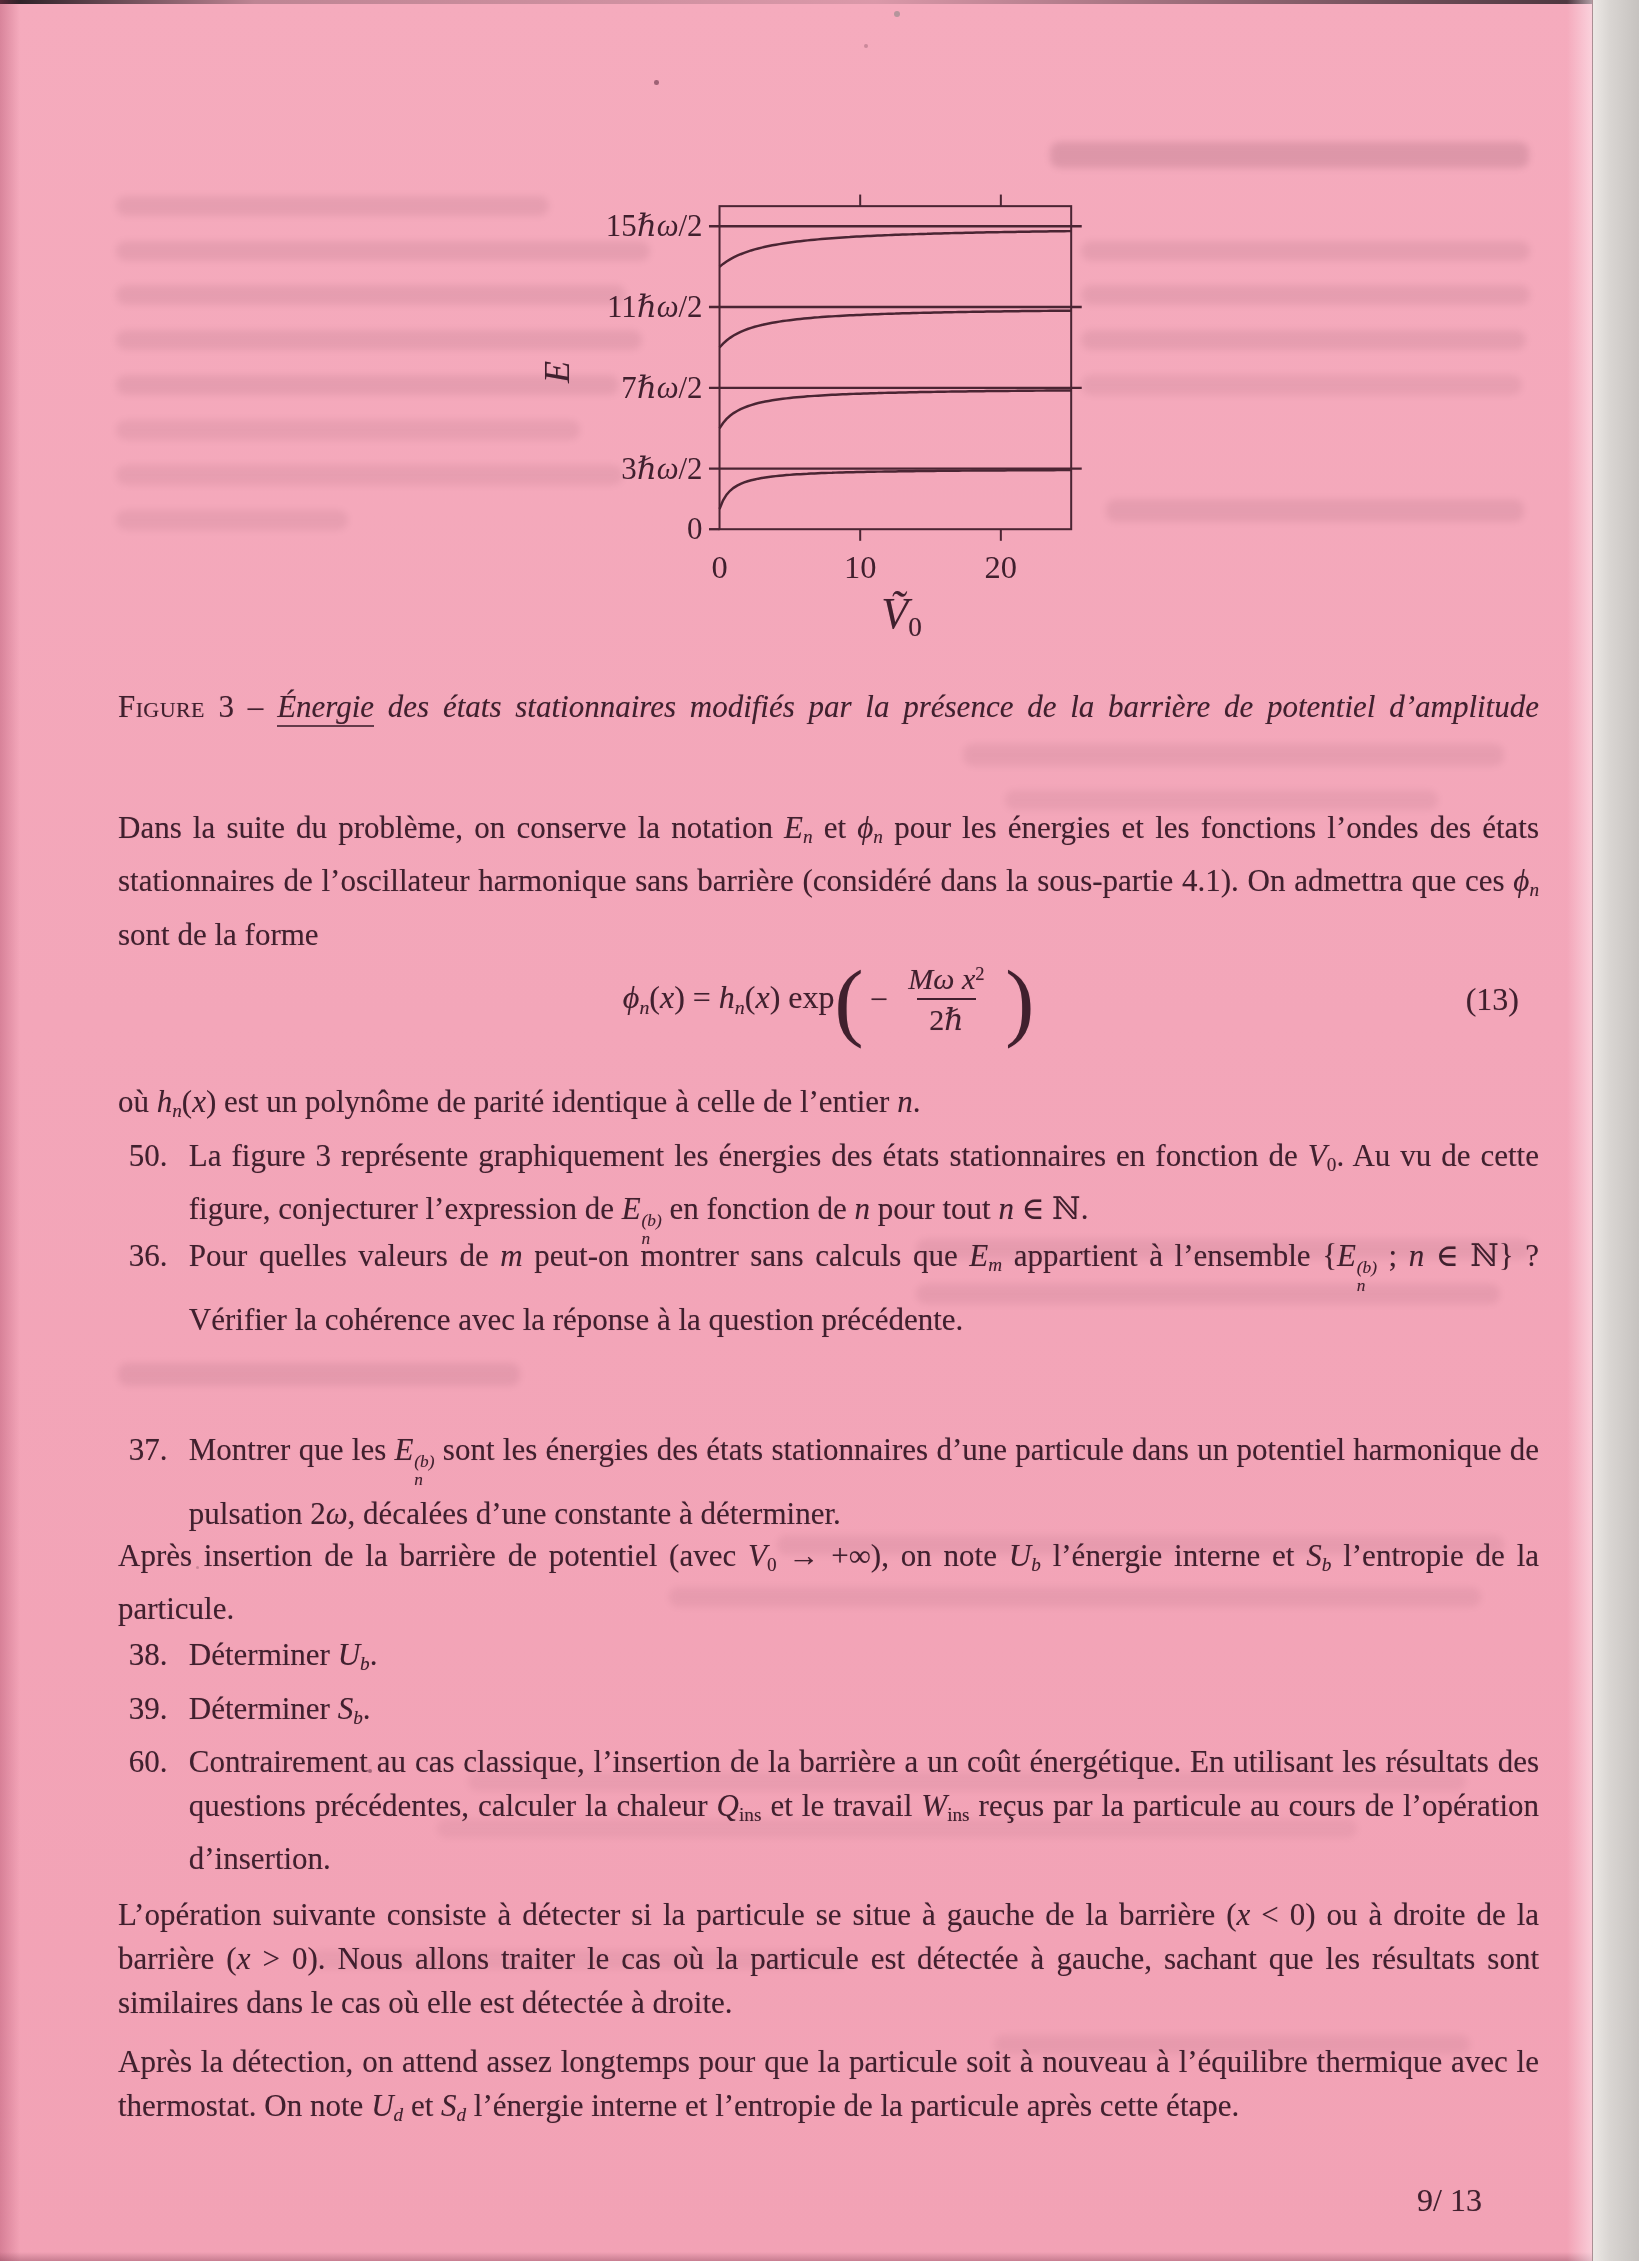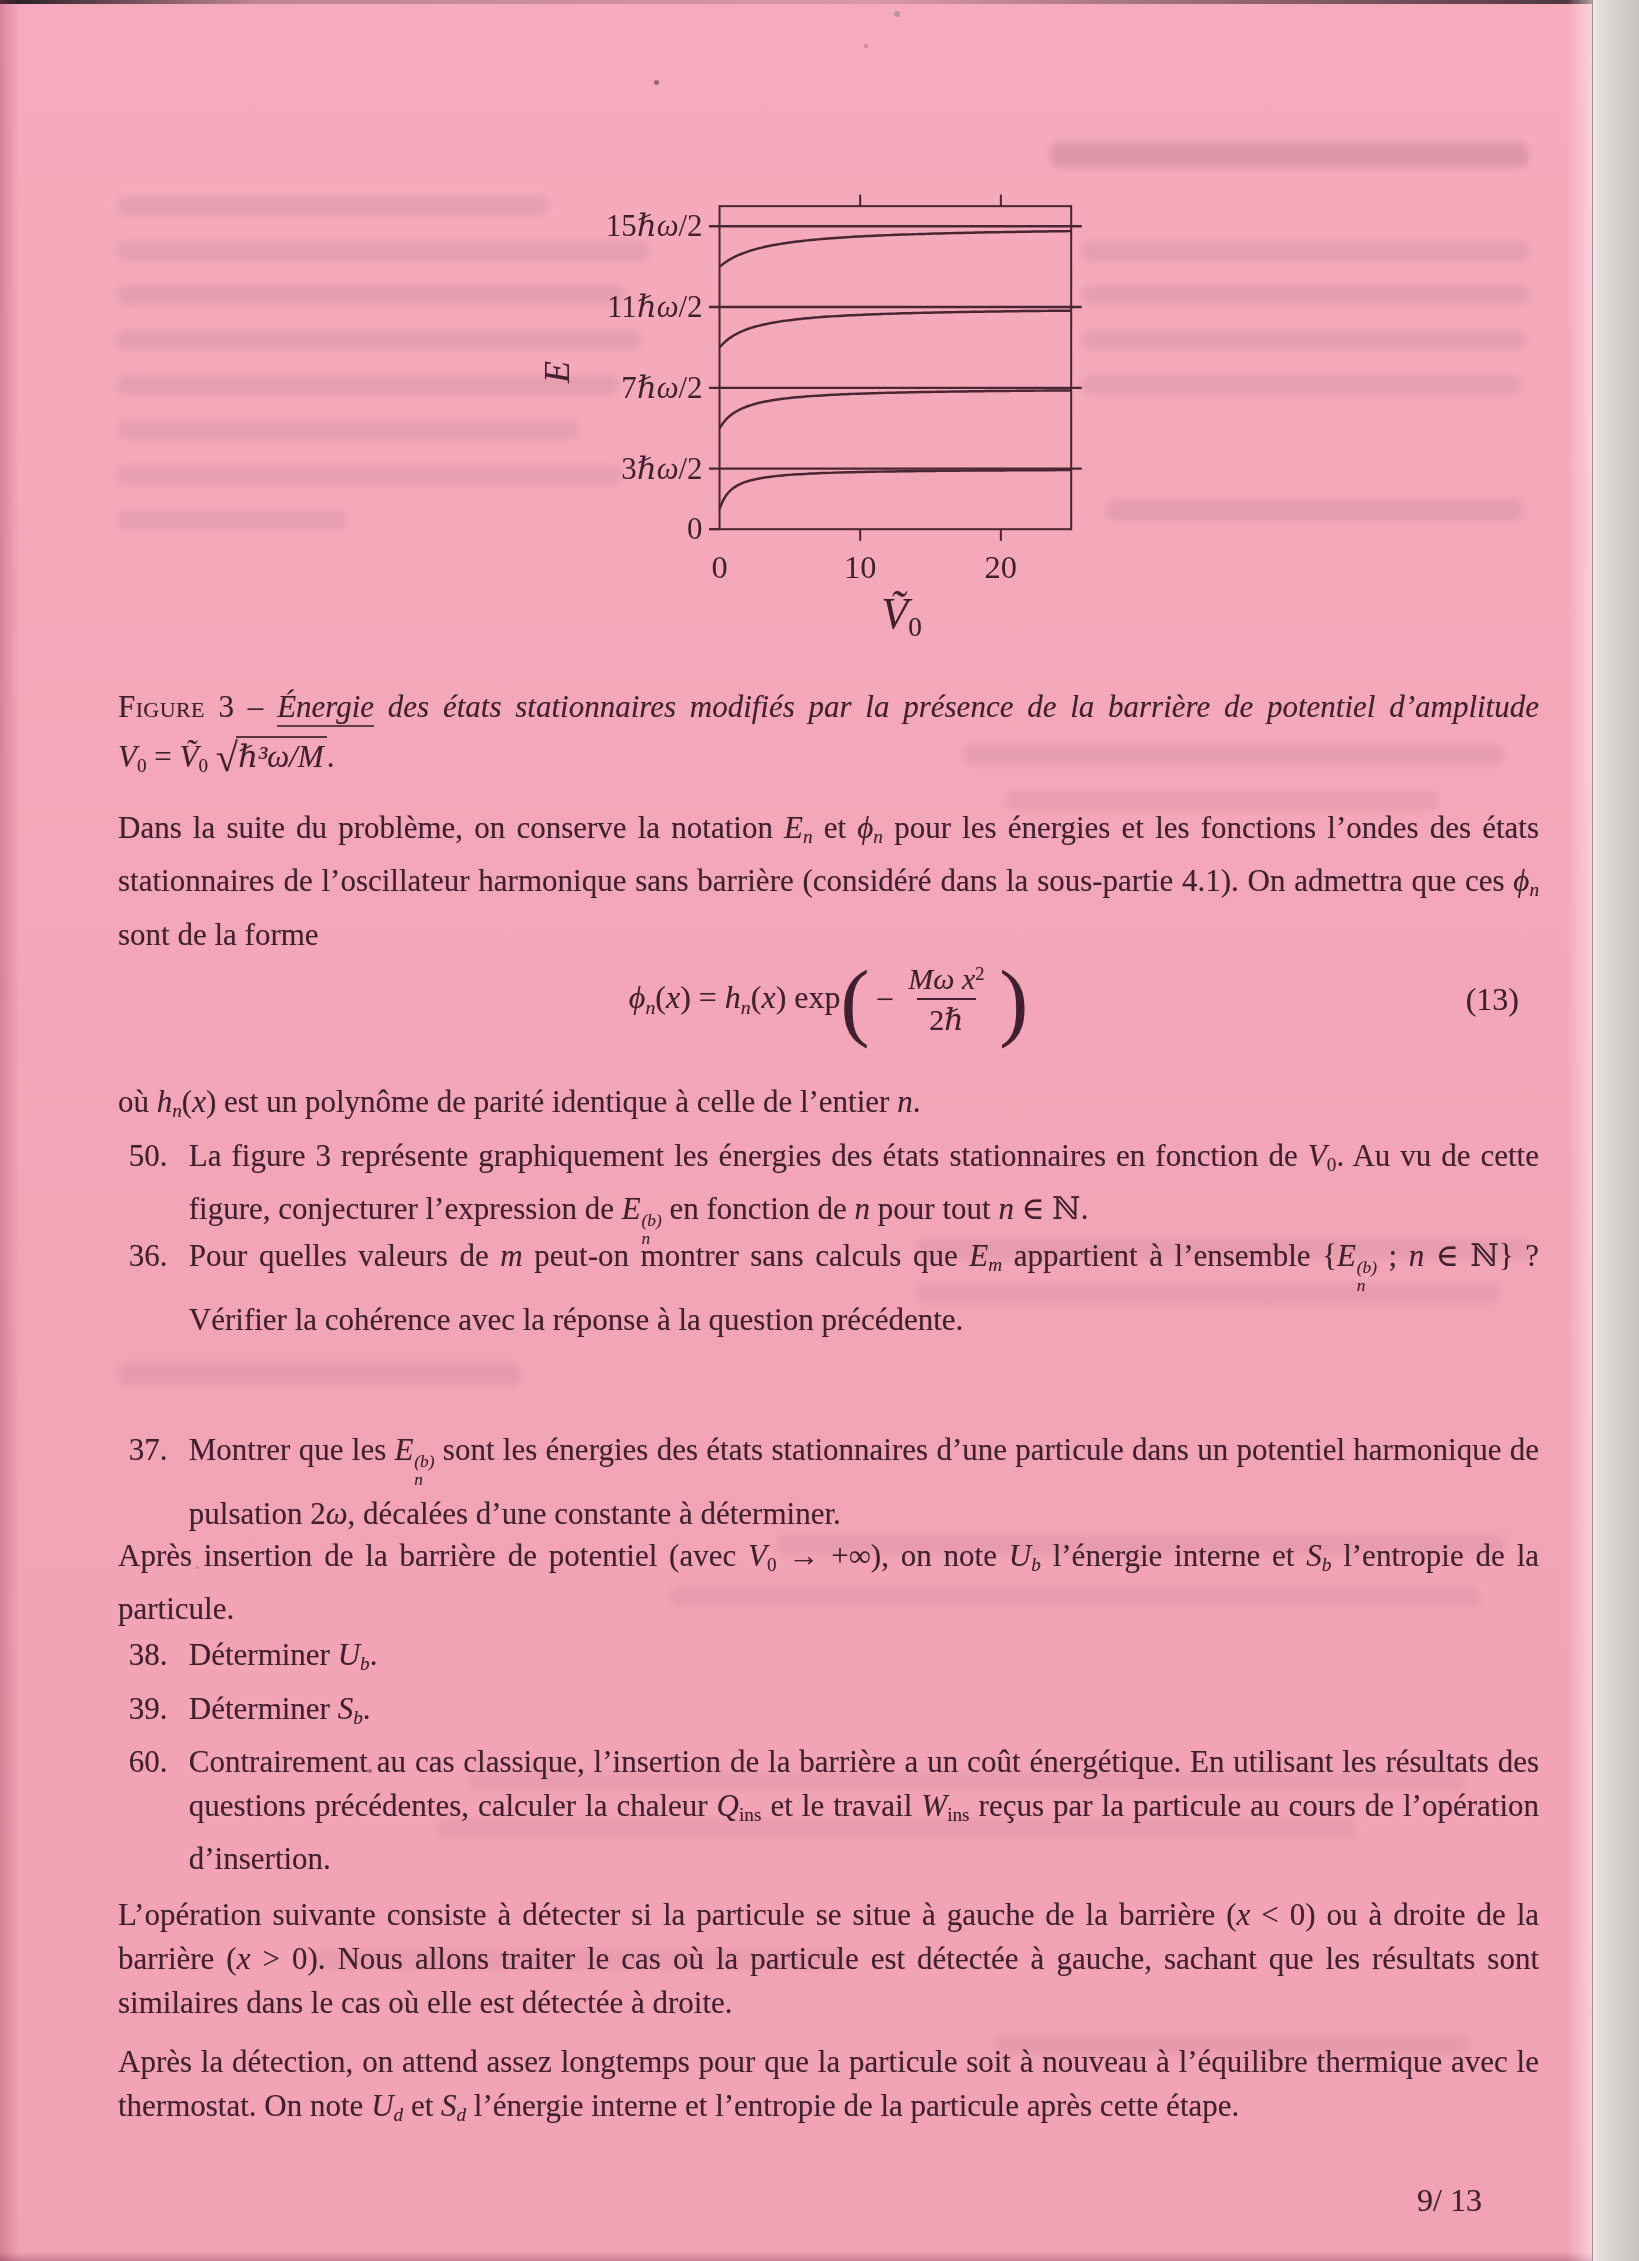--- a/index.html
+++ b/index.html
@@ -51,21 +51,21 @@
   .qitem{display:flex;margin-left:10.8px}
   .qnum{flex:0 0 60px}
   .qtext{flex:1;text-align:justify}
 
   
   .eqblock{position:absolute;left:118px;top:945px;width:1421px;height:108px;
     display:flex;align-items:center;justify-content:center;color:#40202e;
     font-size:32px;text-shadow:0 0 0.8px rgba(64,32,46,.35)}
   .eqmain{display:flex;align-items:center}
   .paren{font-size:87px;font-weight:400;line-height:0;transform:translateY(1.5px)}
-  .frac{display:inline-flex;flex-direction:column;align-items:center;margin:0 10px;font-size:30px;line-height:1.2}
+  .frac{display:inline-flex;flex-direction:column;align-items:center;margin:0 16px;font-size:30px;line-height:1.2}
   .frac .num{padding:0 4.6px 1.5px}
   .frac .den{border-top:2.3px solid #40202e;padding:1.5px 12.4px 0}
   .minus{margin:0 0 0 6.2px}
   .eqtag{position:absolute;right:20px;top:50%;transform:translateY(-50%)}
 
   
   .chartwrap{position:absolute;left:495px;top:108px;width:650px;height:541px}
   svg text{fill:#40202e}
   .ylabel{position:absolute;left:534px;top:339px;width:46px;color:#40202e;
     font-size:36px;font-style:italic;transform:rotate(-90deg);text-shadow:0 0 0.8px rgba(64,32,46,.3)}
@@ -137,21 +137,20 @@
         <text x="290" y="608" text-anchor="middle" font-size="42">0</text>
         <text x="472" y="608" text-anchor="middle" font-size="42">10</text>
         <text x="654" y="608" text-anchor="middle" font-size="42">20</text>
       </svg>
   </div>
   <div class="ylabel">E</div>
   <div class="xlabel"><span class="r-i">Ṽ</span><span class="r-sbr">0</span></div>
 
   <div class="tb" style="top:685px">
     <div class="cap-line1"><span class="r-sc">Figure</span><span class="r-t"> 3 – </span><span class="r-iu">Énergie</span><span class="r-i"> des états stationnaires modifiés par la présence de la barrière de potentiel d’amplitude</span></div>
-    <div class="cap-line2"><span class="r-i">V</span><span class="r-sbr">0</span><span class="r-t"> = </span><span class="r-i">Ṽ</span><span class="r-sbr">0</span><span class="r-t"> </span><span><span class="sqrt-sign">√</span><span class="radicand">ℏ³ω/M</span></span><span class="r-t">.</span></div>
   </div>
 
   <div class="tb" style="top:806px"><span class="r-t">Dans la suite du problème, on conserve la notation </span><span class="r-i">E</span><span class="r-sb">n</span><span class="r-t"> et </span><span class="r-i">ϕ</span><span class="r-sb">n</span><span class="r-t"> pour les énergies et les fonctions l’ondes des états stationnaires de l’oscillateur harmonique sans barrière (considéré dans la sous-partie 4.1). On admettra que ces </span><span class="r-i">ϕ</span><span class="r-sb">n</span><span class="r-t"> sont de la forme</span></div>
 
   <div class="eqblock">
     <div class="eqmain">
       <span><span class="r-i">ϕ</span><span class="r-sb">n</span><span class="r-t">(</span><span class="r-i">x</span><span class="r-t">) = </span><span class="r-i">h</span><span class="r-sb">n</span><span class="r-t">(</span><span class="r-i">x</span><span class="r-t">) exp</span></span>
       <span class="paren">(</span>
       <span class="minus">−</span>
       <span class="frac">

